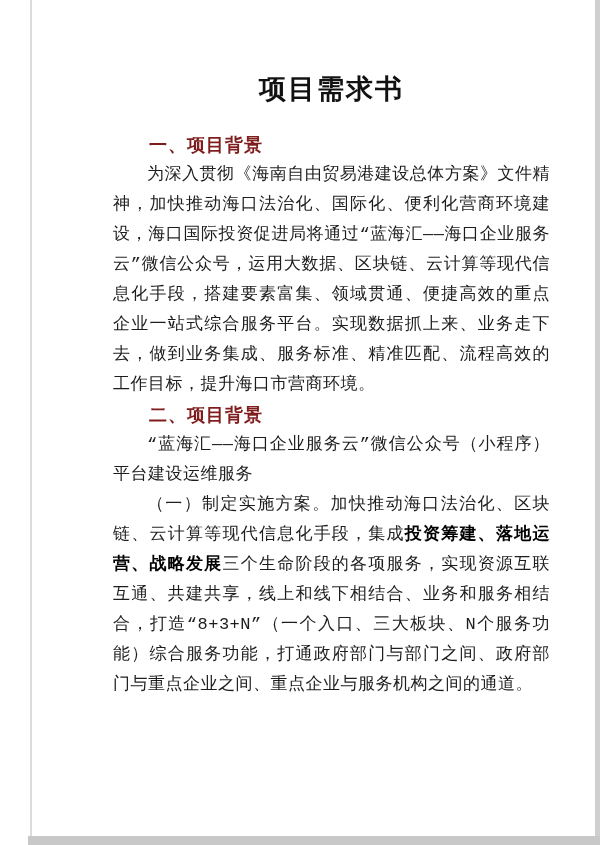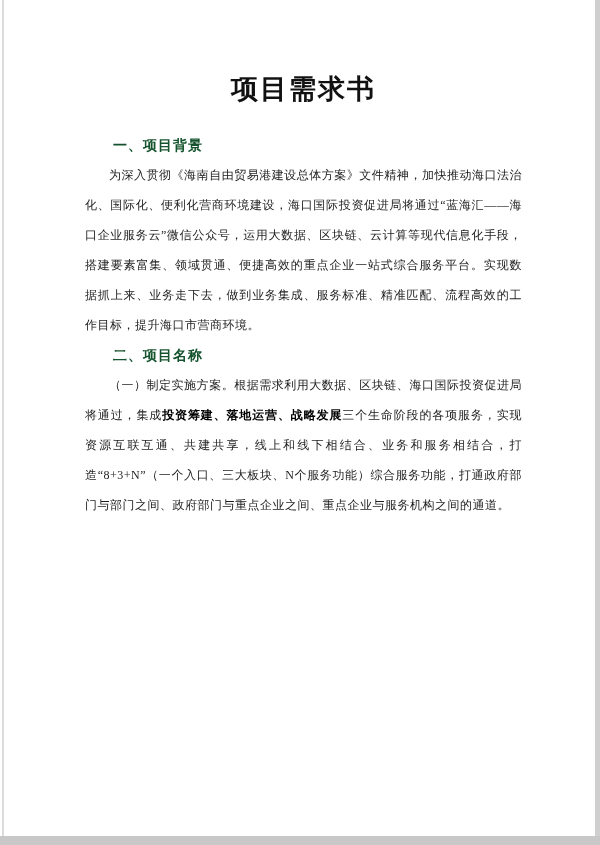--- a/index.html
+++ b/index.html
@@ -11,20 +11,21 @@
     height: 845px;
     position: relative;
     overflow: hidden;
     background: #ffffff;
     font-family: "Liberation Serif", "DejaVu Serif", serif;
   }
   .page {
     position: absolute;
     inset: 0;
     background: #ffffff;
+    margin-left: 28px;
   }
   .edge-left {
     position: absolute;
     left: 2px;
     top: 0;
     bottom: 9px;
     width: 2px;
     background: #dcdcdc;
   }
   .edge-right {
@@ -58,30 +59,30 @@
     font-size: 27px;
     line-height: 34px;
     text-align: center;
     letter-spacing: 2px;
     color: #111111;
   }
   .sec-heading {
     margin: 0;
     font-family: "DejaVu Sans", "Liberation Sans", sans-serif;
     font-weight: bold;
-    font-size: 14px;
+    font-size: 18px;
     line-height: 30px;
     text-indent: 2em;
     letter-spacing: 1px;
-    color: #14532d;
+    color: #7f1d1d;
   }
   .body-para {
     margin: 0;
-    font-family: Liberation Serif, serif;
-    font-size: 12px;
+    font-family: Liberation Mono, monospace;
+    font-size: 17px;
     line-height: 30px;
     text-align: justify;
     text-justify: inter-ideograph;
     text-indent: 2em;
     letter-spacing: 0.5px;
     color: #1d1d1d;
   }
   .bold-run {
     font-weight: bold;
     color: #000000;
@@ -94,17 +95,18 @@
   <div class="edge-left"></div>
   <div class="edge-right"></div>
   <div class="edge-bottom"></div>
 
   <div class="content">
     <h1 class="doc-title">项目需求书</h1>
 
     <h2 class="sec-heading">一、项目背景</h2>
     <p class="body-para">为深入贯彻《海南自由贸易港建设总体方案》文件精神，加快推动海口法治化、国际化、便利化营商环境建设，海口国际投资促进局将通过“蓝海汇——海口企业服务云”微信公众号，运用大数据、区块链、云计算等现代信息化手段，搭建要素富集、领域贯通、便捷高效的重点企业一站式综合服务平台。实现数据抓上来、业务走下去，做到业务集成、服务标准、精准匹配、流程高效的工作目标，提升海口市营商环境。</p>
 
-    <h2 class="sec-heading">二、项目名称</h2>
+    <h2 class="sec-heading">二、项目背景</h2>
+    <p class="body-para">“蓝海汇——海口企业服务云”微信公众号（小程序）平台建设运维服务</p>
 
-    <p class="body-para"><span>（一）制定实施方案。根据需求利用大数据、区块链、海口国际投资促进局将通过，集成</span><span class="bold-run">投资筹建、落地运营、战略发展</span><span>三个生命阶段的各项服务，实现资源互联互通、共建共享，线上和线下相结合、业务和服务相结合，打造“8+3+N”（一个入口、三大板块、N个服务功能）综合服务功能，打通政府部门与部门之间、政府部门与重点企业之间、重点企业与服务机构之间的通道。</span></p>
+    <p class="body-para"><span>（一）制定实施方案。加快推动海口法治化、区块链、云计算等现代信息化手段，集成</span><span class="bold-run">投资筹建、落地运营、战略发展</span><span>三个生命阶段的各项服务，实现资源互联互通、共建共享，线上和线下相结合、业务和服务相结合，打造“8+3+N”（一个入口、三大板块、N个服务功能）综合服务功能，打通政府部门与部门之间、政府部门与重点企业之间、重点企业与服务机构之间的通道。</span></p>
   </div>
 </div>
 
 </body></html>

